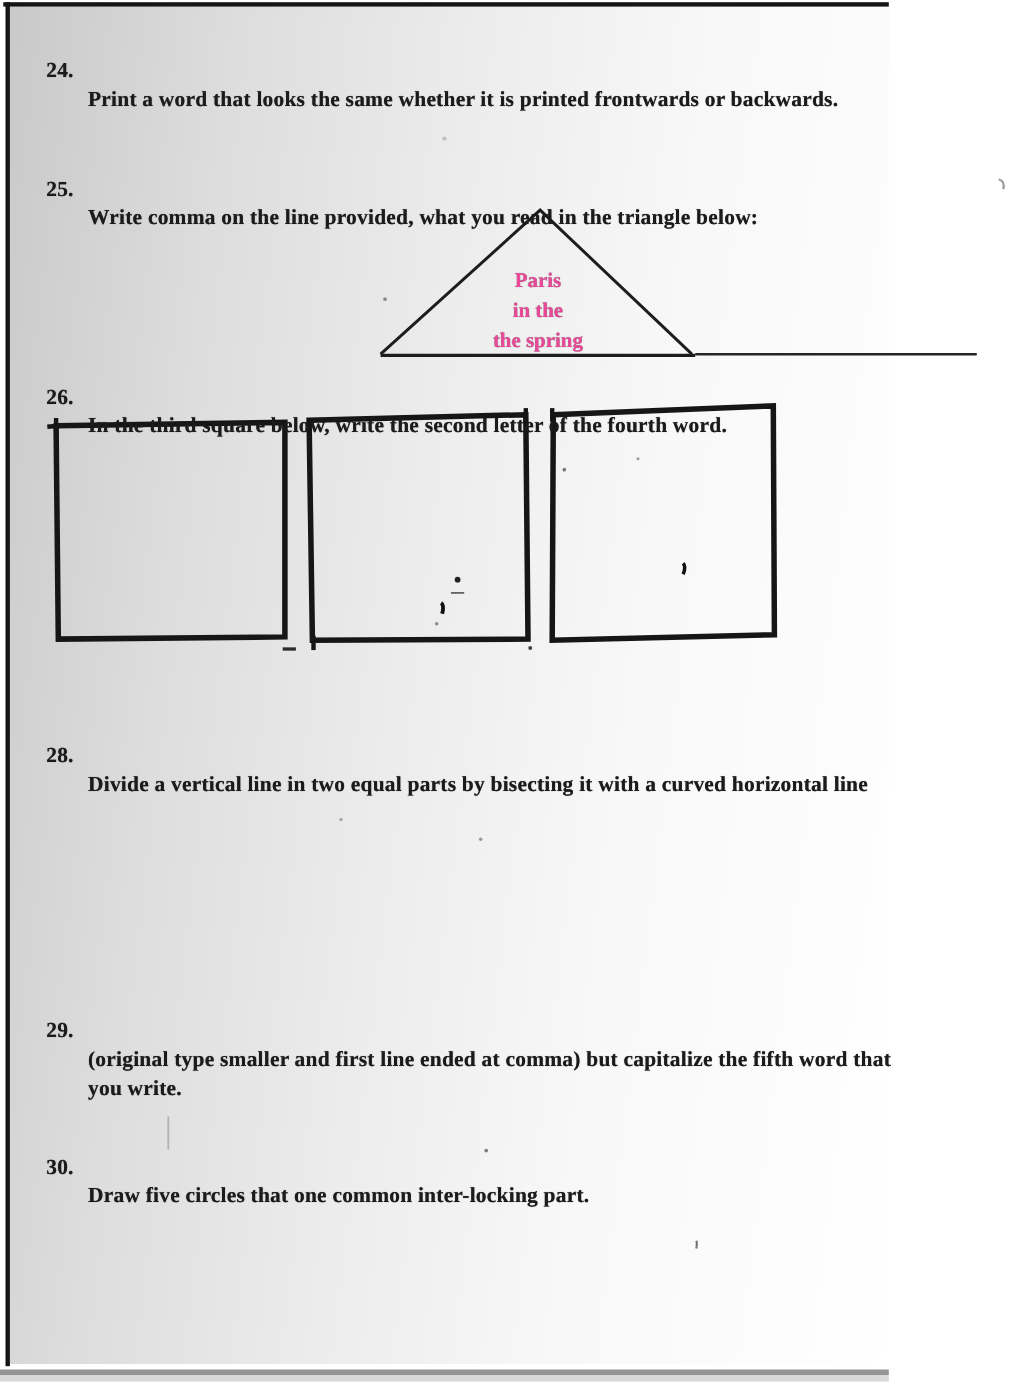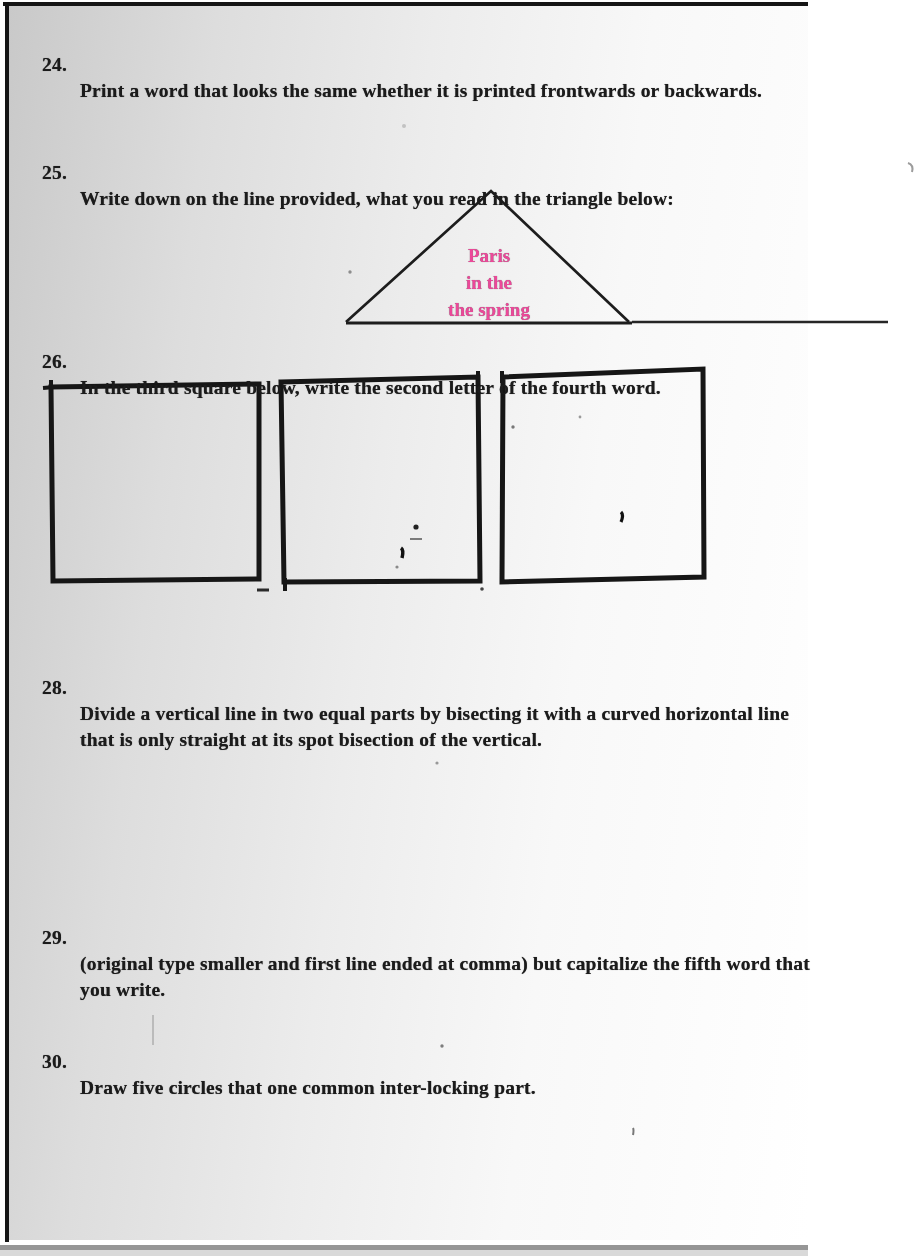--- a/index.html
+++ b/index.html
@@ -82,40 +82,39 @@
     </g>
   </svg>
 
   <div class="q" style="top:54px">
     <span class="qnum">24.</span>
     <span class="qlines"><span class="qline">Print a word that looks the same whether it is printed frontwards or backwards.</span></span>
   </div>
 
   <div class="q" style="top:162px">
     <span class="qnum">25.</span>
-    <span class="qlines"><span class="qline">Write down on the line provided, what you read in the triangle below:</span></span>
+    <span class="qlines"><span class="qline">Write comma on the line provided, what you read in the triangle below:</span></span>
   </div>
 
   <div class="tri-text">
     <div>Paris</div>
     <div>in the</div>
     <div>the spring</div>
   </div>
 
   <div class="q" style="top:351px">
     <span class="qnum">26.</span>
     <span class="qlines"><span class="qline">In the third square below, write the second letter of the fourth word.</span></span>
   </div>
 
 
   <div class="q" style="top:677px">
     <span class="qnum">28.</span>
     <span class="qlines">
       <span class="qline">Divide a vertical line in two equal parts by bisecting it with a curved horizontal line</span>
-      <span class="qline" style="display:block">that is only straight at its spot bisection of the vertical.</span>
     </span>
   </div>
 
   <div class="q" style="top:927px">
     <span class="qnum">29.</span>
     <span class="qlines">
       <span class="qline" style="display:block">(original type smaller and first line ended at comma) but capitalize the fifth word that</span>
       <span class="qline" style="display:block">you write.</span>
     </span>
   </div>

